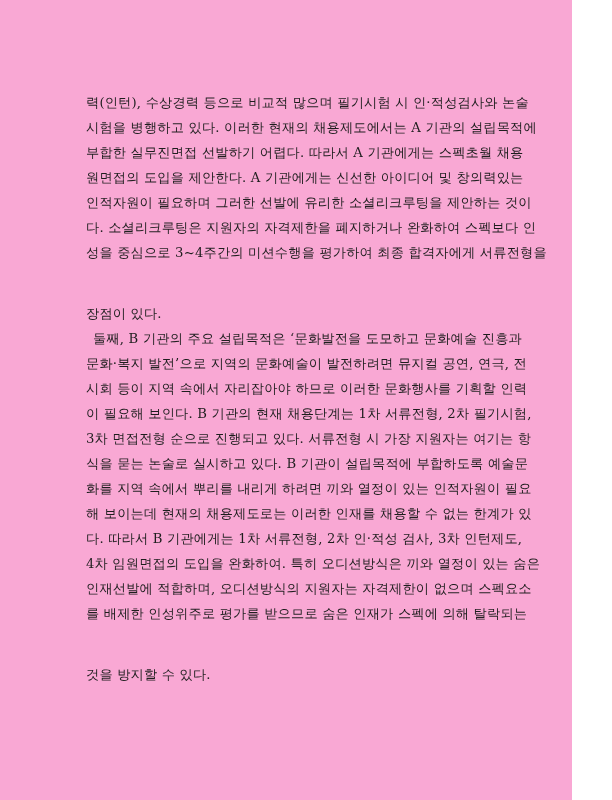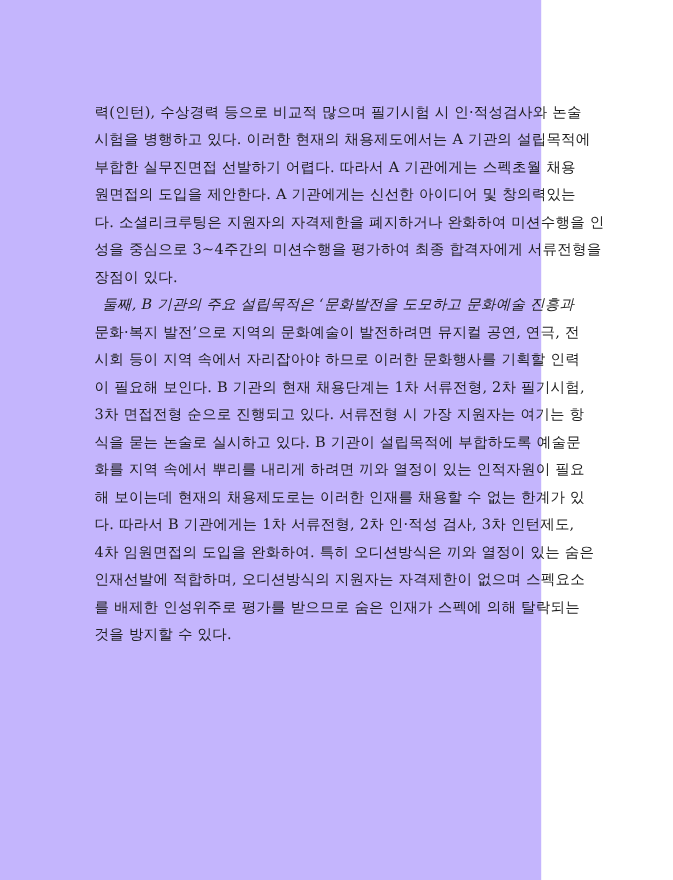--- a/index.html
+++ b/index.html
@@ -10,61 +10,62 @@
     body {
       width: 612px;
       height: 800px;
       position: relative;
       overflow: hidden;
     }
     .page {
       position: absolute;
       left: 0;
       top: 0;
-      width: 492px;
+      width: 572px;
       height: 800px;
-      background: #c4b5fd;
+      background: #f9a8d4;
     }
     .text-block {
       position: absolute;
       left: 86px;
       top: 90px;
       width: 436px;
       font-family: "DejaVu Serif", "Liberation Serif", serif;
       font-size: 13.2px;
       color: #1e1e1e;
     }
     .line {
       height: 25px;
       line-height: 25px;
       white-space: nowrap;
       text-align: justify;
       text-align-last: justify;
       letter-spacing: 0.2px;
     }
     .line.last {
       text-align-last: left;
+      margin-top: 36px;
     }
     .line.indent {
       padding-left: 7px;
-      font-style: italic;
     }
   </style>
 </head>
 <body>
 
 <div class="page">
   <div class="text-block">
 
     <div>
       <div class="line">력(인턴), 수상경력 등으로 비교적 많으며 필기시험 시 인·적성검사와 논술</div>
       <div class="line">시험을 병행하고 있다. 이러한 현재의 채용제도에서는 A 기관의 설립목적에</div>
       <div class="line">부합한 실무진면접 선발하기 어렵다. 따라서 A 기관에게는 스펙초월 채용</div>
       <div class="line">원면접의 도입을 제안한다. A 기관에게는 신선한 아이디어 및 창의력있는</div>
-      <div class="line">다. 소셜리크루팅은 지원자의 자격제한을 폐지하거나 완화하여 미션수행을 인</div>
+      <div class="line">인적자원이 필요하며 그러한 선발에 유리한 소셜리크루팅을 제안하는 것이</div>
+      <div class="line">다. 소셜리크루팅은 지원자의 자격제한을 폐지하거나 완화하여 스펙보다 인</div>
       <div class="line">성을 중심으로 3~4주간의 미션수행을 평가하여 최종 합격자에게 서류전형을</div>
       <div class="line last">장점이 있다.</div>
     </div>
 
     <div>
       <div class="line indent">둘째, B 기관의 주요 설립목적은 ‘문화발전을 도모하고 문화예술 진흥과</div>
       <div class="line">문화·복지 발전’으로 지역의 문화예술이 발전하려면 뮤지컬 공연, 연극, 전</div>
       <div class="line">시회 등이 지역 속에서 자리잡아야 하므로 이러한 문화행사를 기획할 인력</div>
       <div class="line">이 필요해 보인다. B 기관의 현재 채용단계는 1차 서류전형, 2차 필기시험,</div>
       <div class="line">3차 면접전형 순으로 진행되고 있다. 서류전형 시 가장 지원자는 여기는 항</div>

